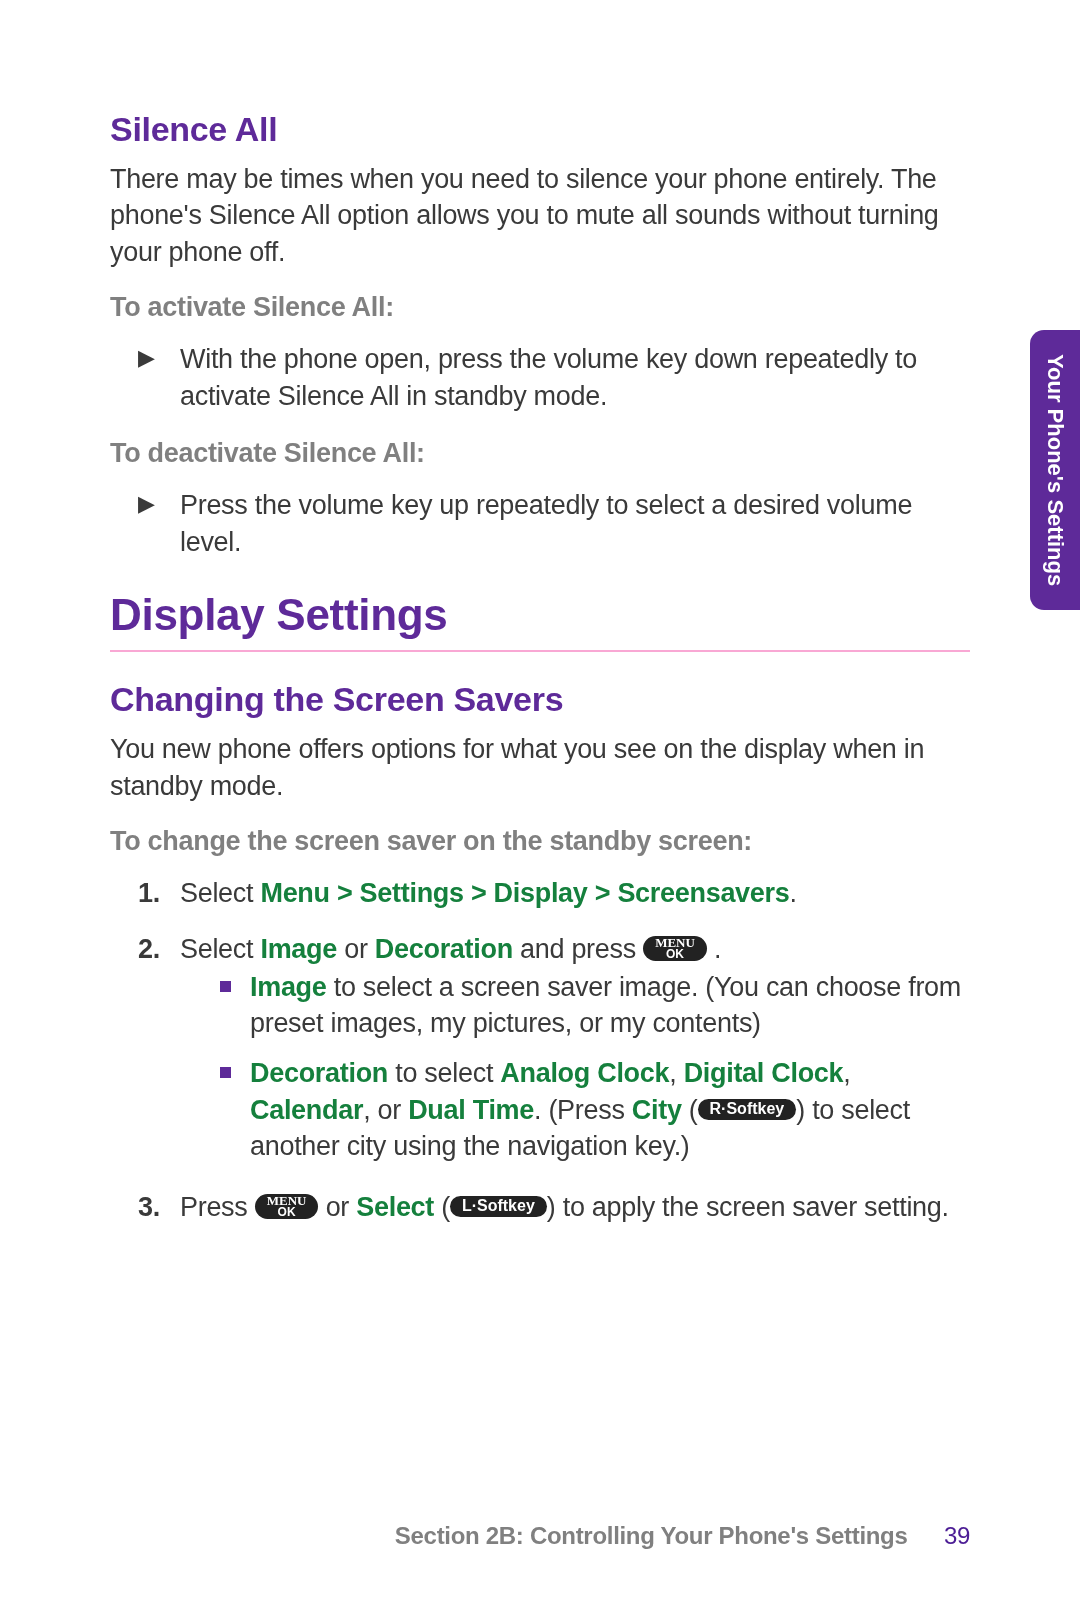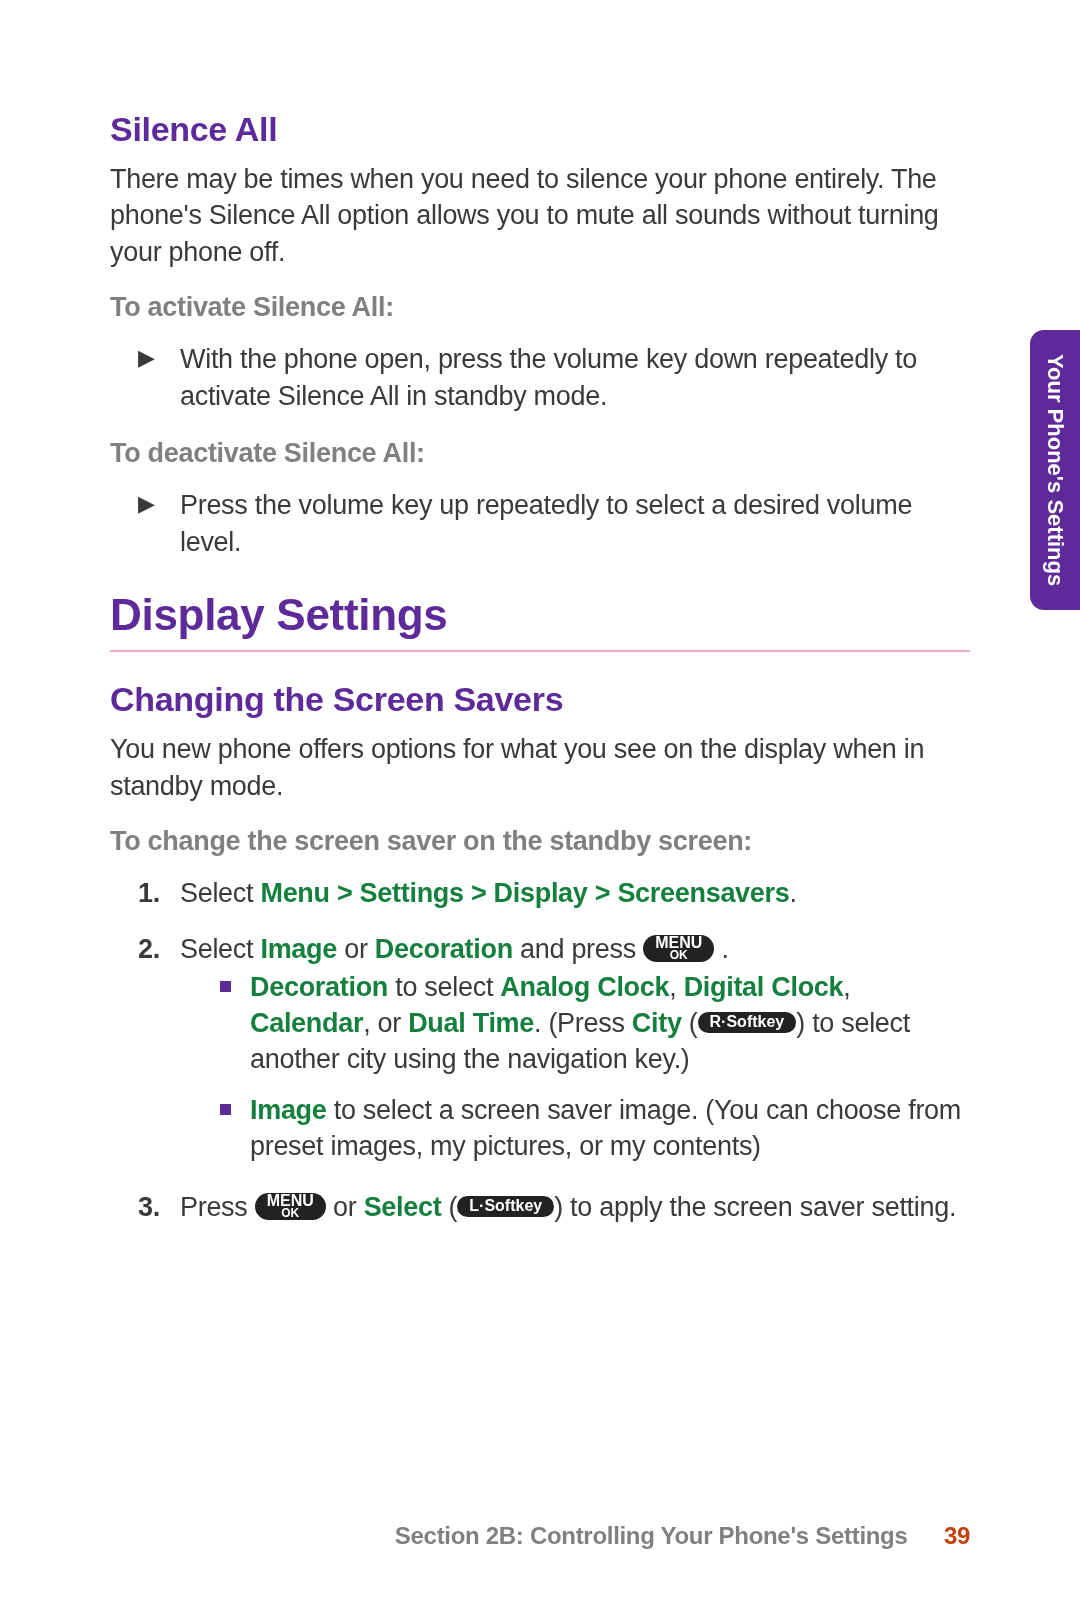--- a/index.html
+++ b/index.html
@@ -134,31 +134,31 @@
     line-height: 1;
     text-align: center;
     letter-spacing: 0;
     position: relative;
     top: -2px;
   }
   .key.menu {
     padding: 1px 12px 2px 12px;
     line-height: 0.85;
   }
-  .key.menu .top { font-size: 16px; display: block; }
+  .key.menu .top { font-size: 13px; display: block; font-family: Liberation Serif, serif; }
   .key.menu .bot { font-size: 12px; display: block; }
   .footer {
     position: absolute;
     bottom: 70px;
     right: 110px;
     font-size: 24px;
     color: #808080;
   }
   .footer .sec { font-weight: 700; }
-  .footer .num { font-weight: 700; color: #c2410c; margin-left: 30px; }
+  .footer .num { font-weight: 400; color: #4c1d95; margin-left: 30px; }
 </style>
 </head>
 <body>
 
 <div class="side-tab">Your Phone's Settings</div>
 
 <div class="page">
 
   <h2 class="section">Silence All</h2>
   <p class="body">There may be times when you need to silence your phone entirely. The phone's Silence All option allows you to mute all sounds without turning your phone off.</p>
@@ -181,24 +181,24 @@
   <p class="subhead">To change the screen saver on the standby screen:</p>
 
   <ol class="numbered">
     <li>
       <span>Select </span><b>Menu &gt; Settings &gt; Display &gt; Screensavers</b><span>.</span>
     </li>
     <li>
       <span>Select </span><b>Image</b><span> or </span><b>Decoration</b><span> and press </span><span class="key menu"><span class="top">MENU</span><span class="bot">OK</span></span><span> .</span>
       <ul class="square nested">
         <li>
-          <b>Decoration</b><span> to select </span><b>Analog Clock</b><span>, </span><b>Digital Clock</b><span>, </span><b>Calendar</b><span>, or </span><b>Dual Time</b><span>. (Press </span><b>City</b><span> (</span><span class="key">R·Softkey</span><span>) to select another city using the navigation key.)</span>
+          <b>Image</b><span> to select a screen saver image. (You can choose from preset images, my pictures, or my contents)</span>
         </li>
         <li>
-          <b>Image</b><span> to select a screen saver image. (You can choose from preset images, my pictures, or my contents)</span>
+          <b>Decoration</b><span> to select </span><b>Analog Clock</b><span>, </span><b>Digital Clock</b><span>, </span><b>Calendar</b><span>, or </span><b>Dual Time</b><span>. (Press </span><b>City</b><span> (</span><span class="key">R·Softkey</span><span>) to select another city using the navigation key.)</span>
         </li>
       </ul>
     </li>
     <li>
       <span>Press </span><span class="key menu"><span class="top">MENU</span><span class="bot">OK</span></span><span> or </span><b>Select</b><span> (</span><span class="key">L·Softkey</span><span>) to apply the screen saver setting.</span>
     </li>
   </ol>
 
   <div class="footer">
     <span class="sec">Section 2B: Controlling Your Phone's Settings</span>

